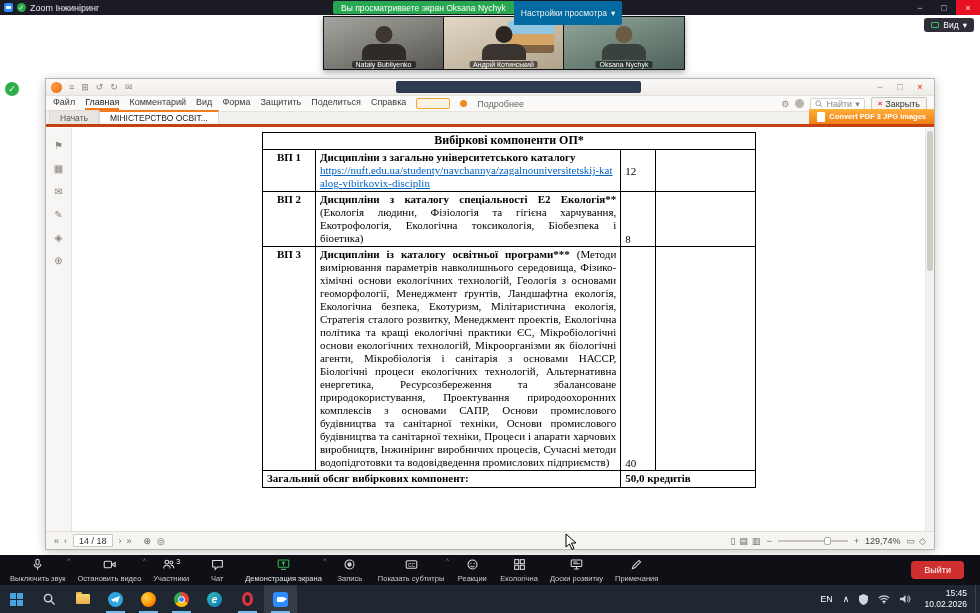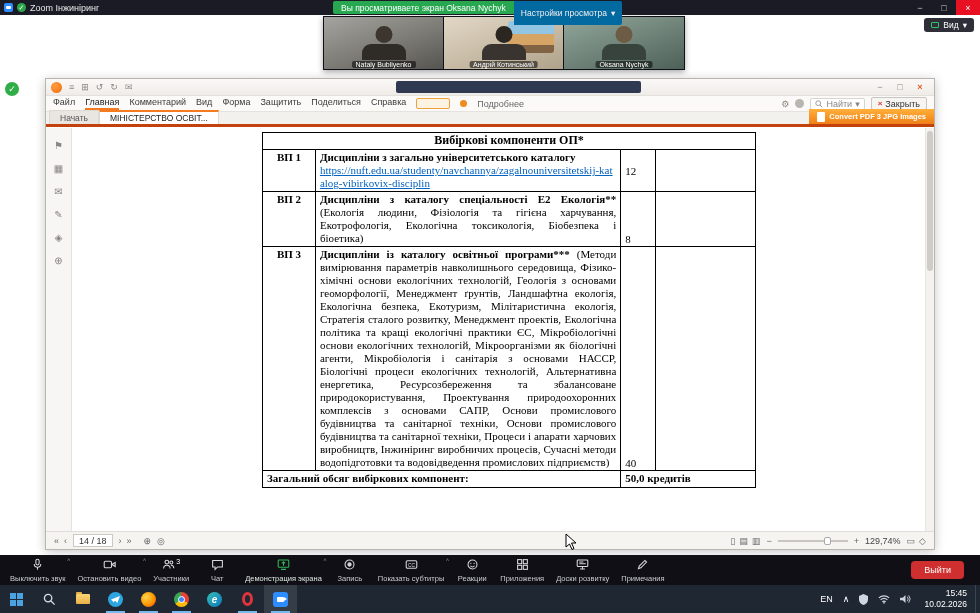--- a/index.html
+++ b/index.html
@@ -414,21 +414,21 @@
       </div>
       <div class="zbtn">
         <div class="zicon">
           <svg width="13" height="13" viewBox="0 0 16 16" fill="none" stroke="#d8d8de" stroke-width="1.3">
             <rect x="2" y="2" width="5" height="5"></rect>
             <rect x="9" y="2" width="5" height="5"></rect>
             <rect x="2" y="9" width="5" height="5"></rect>
             <rect x="9" y="9" width="5" height="5"></rect>
           </svg>
         </div>
-        <div class="zlabel">Приложения</div>
+        <div class="zlabel">Екологічна</div>
       </div>
       <div class="zbtn">
         <div class="zicon">
           <svg width="13" height="13" viewBox="0 0 16 16" fill="none" stroke="#d8d8de" stroke-width="1.3">
             <rect x="1.5" y="2.5" width="13" height="8" rx="1"></rect>
             <path d="M8 10.5v3M5 13.5h6M4 5h5M4 7h8"></path>
           </svg>
         </div>
         <div class="zlabel">Доски розвитку</div>
       </div>

